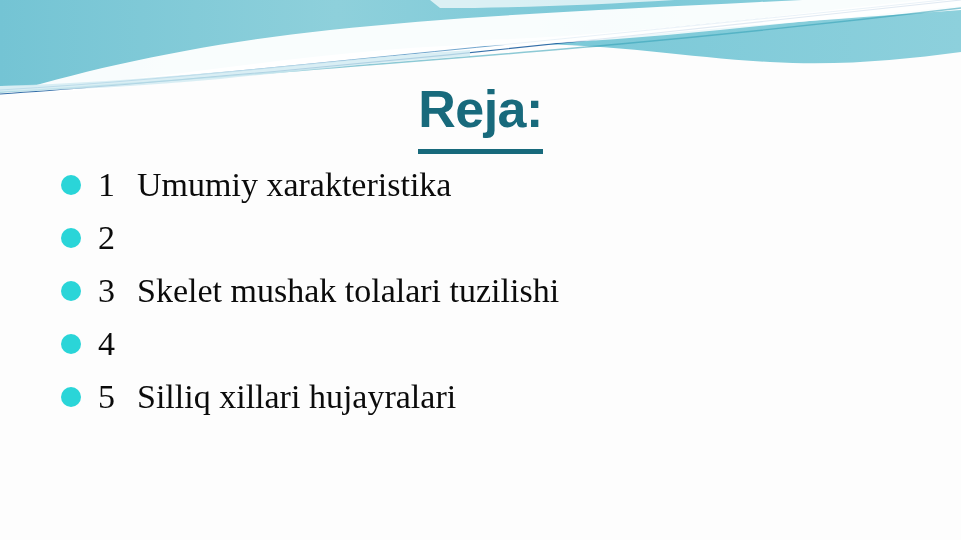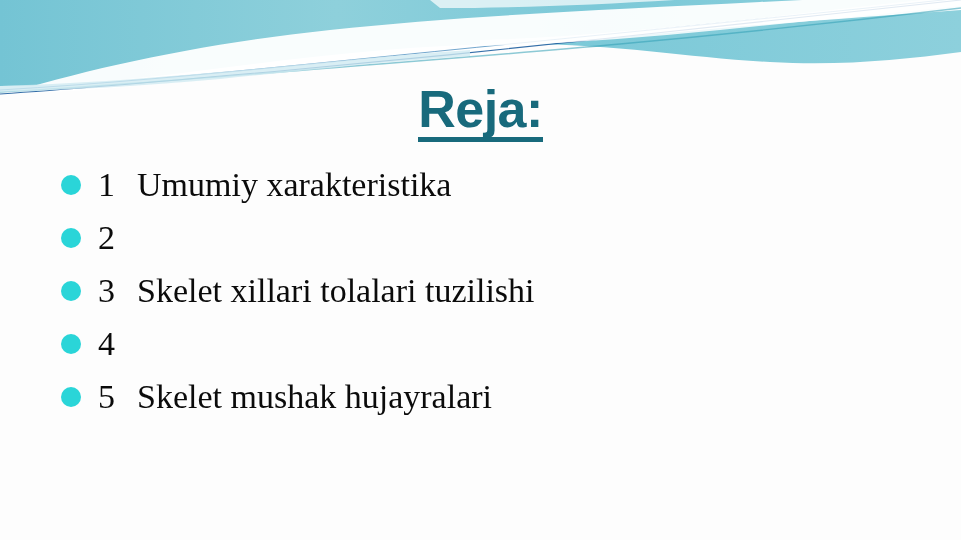--- a/index.html
+++ b/index.html
@@ -48,21 +48,21 @@
   }
   #slide-title {
     display: inline-block;
     font-family: "Liberation Sans", "DejaVu Sans", sans-serif;
     font-weight: bold;
     font-size: 52px;
     line-height: 1.04;
     letter-spacing: -0.5px;
     color: #186a7c;
     border-bottom: 5px solid #186a7c;
-    padding-bottom: 1px;
+    padding-bottom: 13px;
   }
 
   
   #reja-list {
     position: absolute;
     left: 58px;
     top: 158px;
     width: 880px;
     margin: 0;
     padding: 0;
@@ -180,26 +180,26 @@
       <span class="item-num">1</span>
       <span class="item-text">Umumiy xarakteristika</span>
     </li>
     <li>
       <span class="bullet-dot"></span>
       <span class="item-num">2</span>
     </li>
     <li>
       <span class="bullet-dot"></span>
       <span class="item-num">3</span>
-      <span class="item-text">Skelet xillari tolalari tuzilishi</span>
+      <span class="item-text">Skelet mushak tolalari tuzilishi</span>
     </li>
     <li>
       <span class="bullet-dot"></span>
       <span class="item-num">4</span>
     </li>
     <li>
       <span class="bullet-dot"></span>
       <span class="item-num">5</span>
-      <span class="item-text">Skelet mushak hujayralari</span>
+      <span class="item-text">Silliq xillari hujayralari</span>
     </li>
   </ul>
 
 </div>
 
 </body></html>

